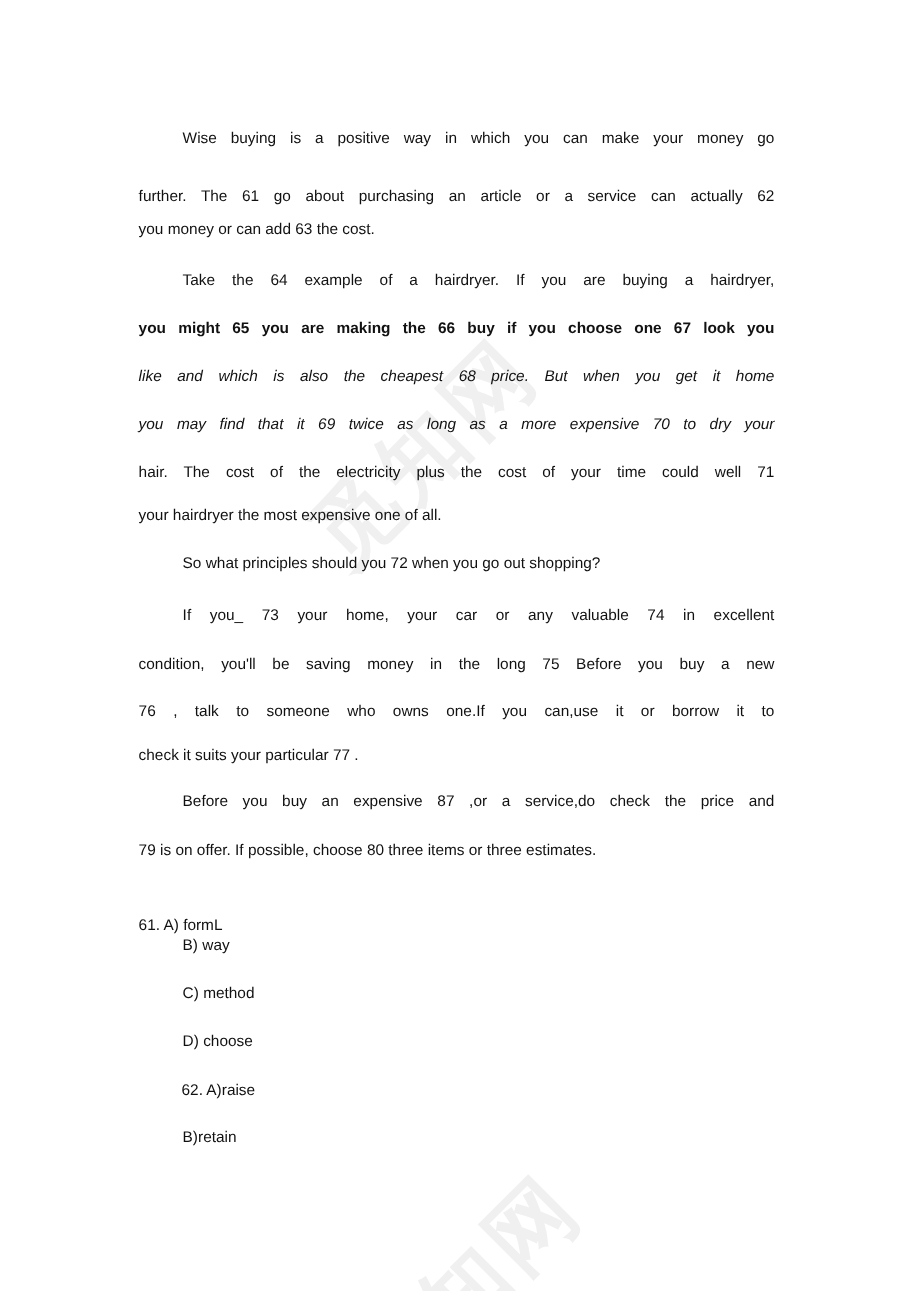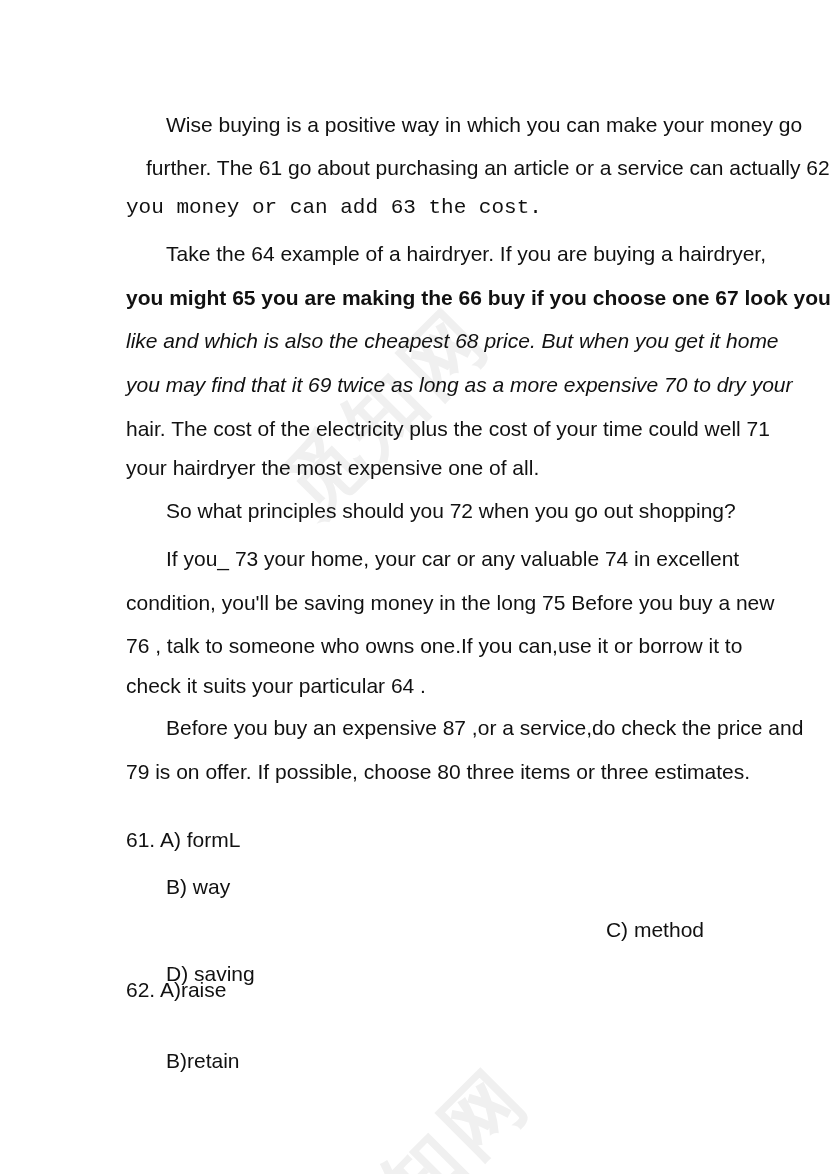--- a/index.html
+++ b/index.html
@@ -41,70 +41,70 @@
       position: absolute;
       left: 126px;
       top: 0;
       width: 578px;
       z-index: 1;
     }
     .line {
       position: absolute;
       left: 0;
       width: 578px;
-      font-size: 21px;
+      font-size: 14px;
       line-height: 22px;
       white-space: nowrap;
     }
     .justify {
       text-align: justify;
       text-align-last: justify;
     }
     .indent { padding-left: 40px; box-sizing: border-box; }
-    .opt-indent { padding-left: 40px; box-sizing: border-box; margin-top: 28px; }
+    .opt-indent { padding-left: 40px; box-sizing: border-box; }
   </style>
 </head>
 <body>
 
 <div class="page">
 
   <div class="watermark wm1">觅知网</div>
   <div class="watermark wm2">觅知网</div>
 
   <div class="content">
 
     <div class="line justify indent" style="top:114px;">Wise buying is a positive way in which you can make your money go</div>
-    <div class="line justify" style="top:157px;margin-left:20px;">further. The 61 go about purchasing an article or a service can actually 62</div>
-    <div class="line" style="top:197px;font-family:Liberation Mono, monospace;">you money or can add 63 the cost.</div>
+    <div class="line justify" style="top:167px;">further. The 61 go about purchasing an article or a service can actually 62</div>
+    <div class="line" style="top:197px;">you money or can add 63 the cost.</div>
 
     <div class="line justify indent" style="top:243px;">Take the 64 example of a hairdryer. If you are buying a hairdryer,</div>
     <div class="line justify" style="top:287px;font-weight:bold;">you might 65 you are making the 66 buy if you choose one 67 look you</div>
     <div class="line justify" style="top:330px;font-style:italic;">like and which is also the cheapest 68 price. But when you get it home</div>
     <div class="line justify" style="top:374px;font-style:italic;">you may find that it 69 twice as long as a more expensive 70 to dry your</div>
     <div class="line justify" style="top:418px;">hair. The cost of the electricity plus the cost of your time could well 71</div>
     <div class="line" style="top:457px;">your hairdryer the most expensive one of all.</div>
 
     <div class="line indent" style="top:500px;">So what principles should you 72 when you go out shopping?</div>
 
     <div class="line justify indent" style="top:548px;">If you_ 73 your home, your car or any valuable 74 in excellent</div>
     <div class="line justify" style="top:592px;">condition, you'll be saving money in the long 75 Before you buy a new</div>
     <div class="line justify" style="top:635px;">76 , talk to someone who owns one.If you can,use it or borrow it to</div>
-    <div class="line" style="top:675px;">check it suits your particular 64 .</div>
+    <div class="line" style="top:675px;">check it suits your particular 77 .</div>
 
     <div class="line justify indent" style="top:717px;">Before you buy an expensive 87 ,or a service,do check the price and</div>
     <div class="line" style="top:761px;">79 is on offer. If possible, choose 80 three items or three estimates.</div>
 
     <div class="line" style="top:805px;margin-top:24px;">
       <span>61.</span>
       <span>A) formL</span>
     </div>
     <div class="line opt-indent" style="top:848px;">B) way</div>
-    <div class="line opt-indent" style="top:891px;text-align:right;">C) method</div>
-    <div class="line opt-indent" style="top:935px;">D) saving</div>
+    <div class="line opt-indent" style="top:891px;">C) method</div>
+    <div class="line opt-indent" style="top:935px;">D) choose</div>
 
-    <div class="line" style="top:979px;">
+    <div class="line" style="top:979px;margin-left:39px;">
       <span>62.</span>
       <span>A)raise</span>
     </div>
     <div class="line opt-indent" style="top:1022px;">B)retain</div>
 
   </div>
 </div>
 
 </body></html>

